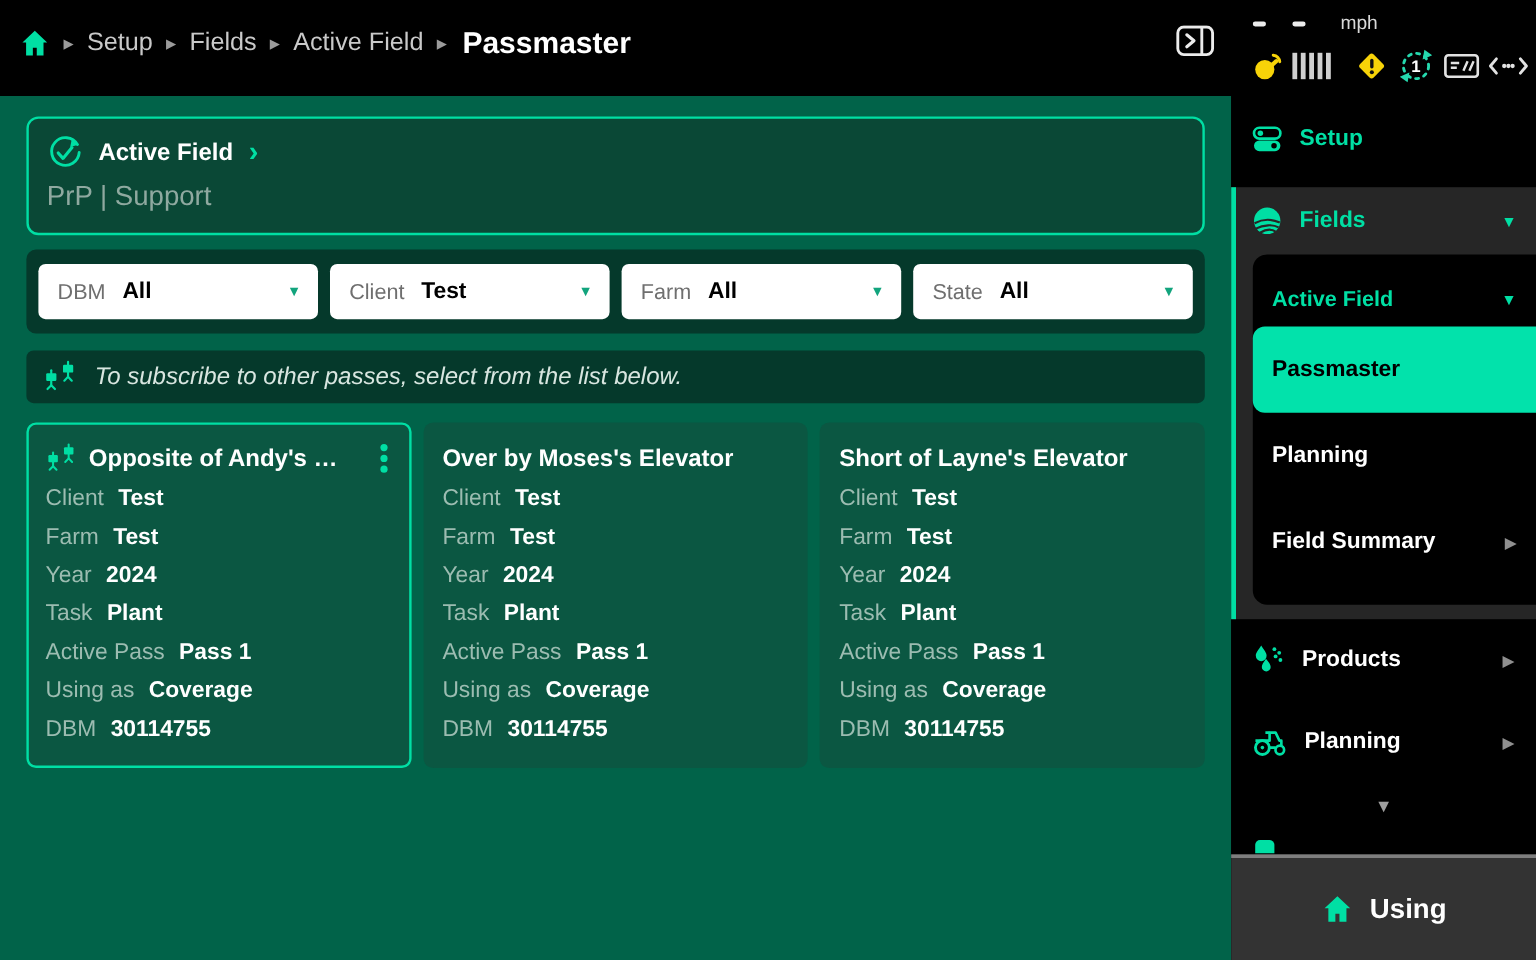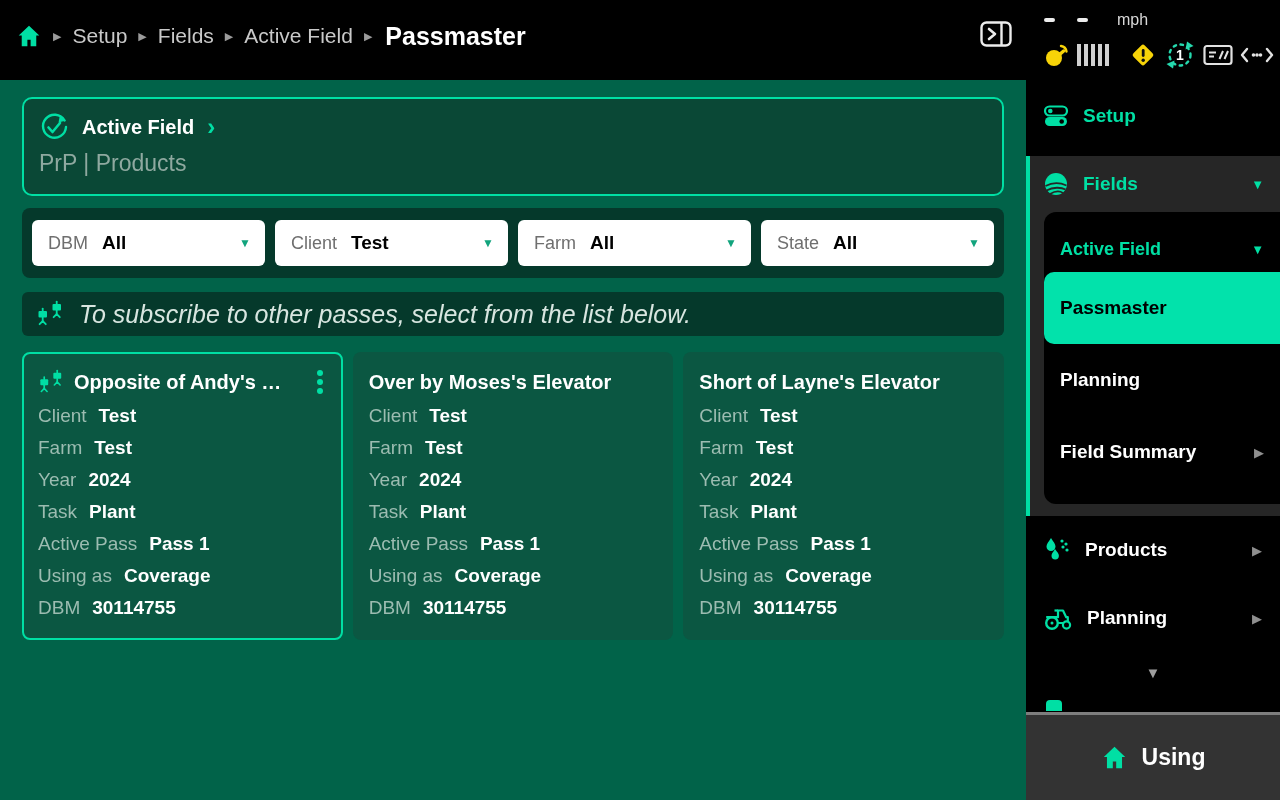--- a/index.html
+++ b/index.html
@@ -67,21 +67,21 @@
   .filters { margin-top:12px; background:var(--strip-bg,#05392B); border-radius:8px;
              padding:12px 10px; display:flex; gap:10px; }
   .pill { flex:1; height:46px; background:#fff; border-radius:6px;
           display:flex; align-items:center; padding:0 14px 0 16px; }
   .pill-label { color:#6f6f6f; font-size:18px; }
   .pill-value { color:#000000; font-size:19px; font-weight:bold; margin-left:14px; }
   .pill-caret { margin-left:auto; color:#12a47d; font-size:12px; }
 
   .banner { margin-top:14px; background:var(--strip-bg,#05392B); border-radius:6px;
             height:44px; display:flex; align-items:center; padding:0 14px; gap:15px; }
-  .banner-text { color:#d8e6e0; font-size:25px; font-style:italic;text-align:right; }
+  .banner-text { color:#d8e6e0; font-size:20px; font-style:italic;text-align:right; }
 
   .cards { margin-top:16px; display:flex; gap:10px; }
   .pass-card { flex:1; background:var(--card-bg,#0B5742); border-radius:8px;
                padding:12px 16px 16px; }
   .pass-card.selected { border:2px solid var(--accent,#00DFA4); padding:10px 14px 0;text-align:right; }
   .card-head { display:flex; align-items:center; gap:10px; height:36px; }
   .card-title { color:#fff; font-size:20px; font-weight:bold; white-space:nowrap;
                 overflow:hidden; text-overflow:ellipsis; }
   .kebab { margin-left:auto; display:flex; flex-direction:column; gap:3px; padding:2px 4px; }
   .kebab i { display:block; width:6px; height:6px; border-radius:50%; background:var(--accent,#00DFA4); }
@@ -185,21 +185,21 @@
           <svg width="30" height="30" viewBox="0 0 30 30" fill="none" stroke="#00DFA4">
             <path d="M25.5 8.5A11.5 11.5 0 1 0 27 15" stroke-width="2.4" stroke-linecap="round"></path>
             <path d="M21 3l6 5.5-7.5 2z" fill="#00DFA4" stroke="none"></path>
             <path d="M9.5 15.5l4 4.5L21 11" stroke-width="2.6" stroke-linecap="round" stroke-linejoin="round"></path>
           </svg>
         </span>
         <span class="h-label">Active Field</span>
         <span class="h-chev">›</span>
       </div>
       <div class="af-card-title">
-        <span class="af-sub">PrP | Products</span>
+        <span class="af-sub">PrP | Support</span>
       </div>
     </div>
 
     <div class="filters">
       <div class="pill">
         <span class="pill-label">DBM</span>
         <span class="pill-value">All</span>
         <span class="pill-caret">▼</span>
       </div>
       <div class="pill">

